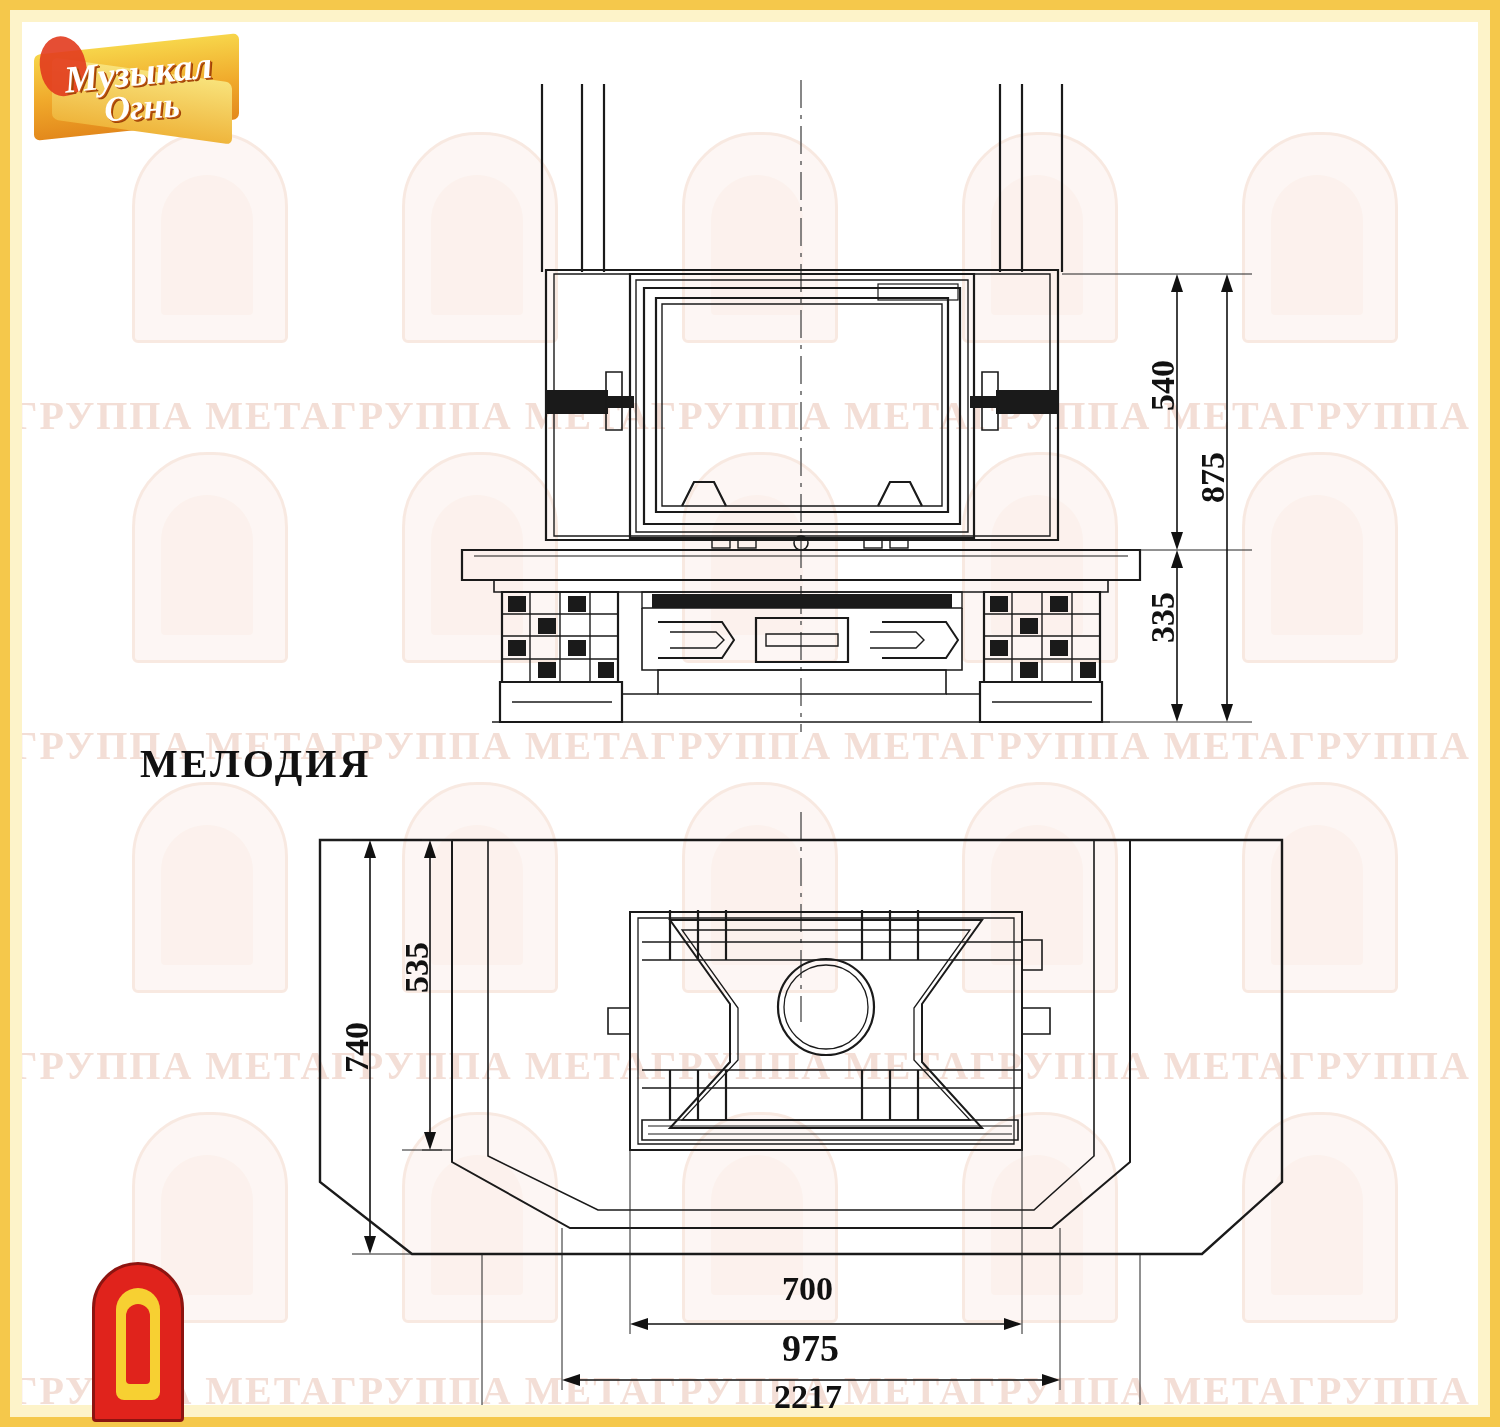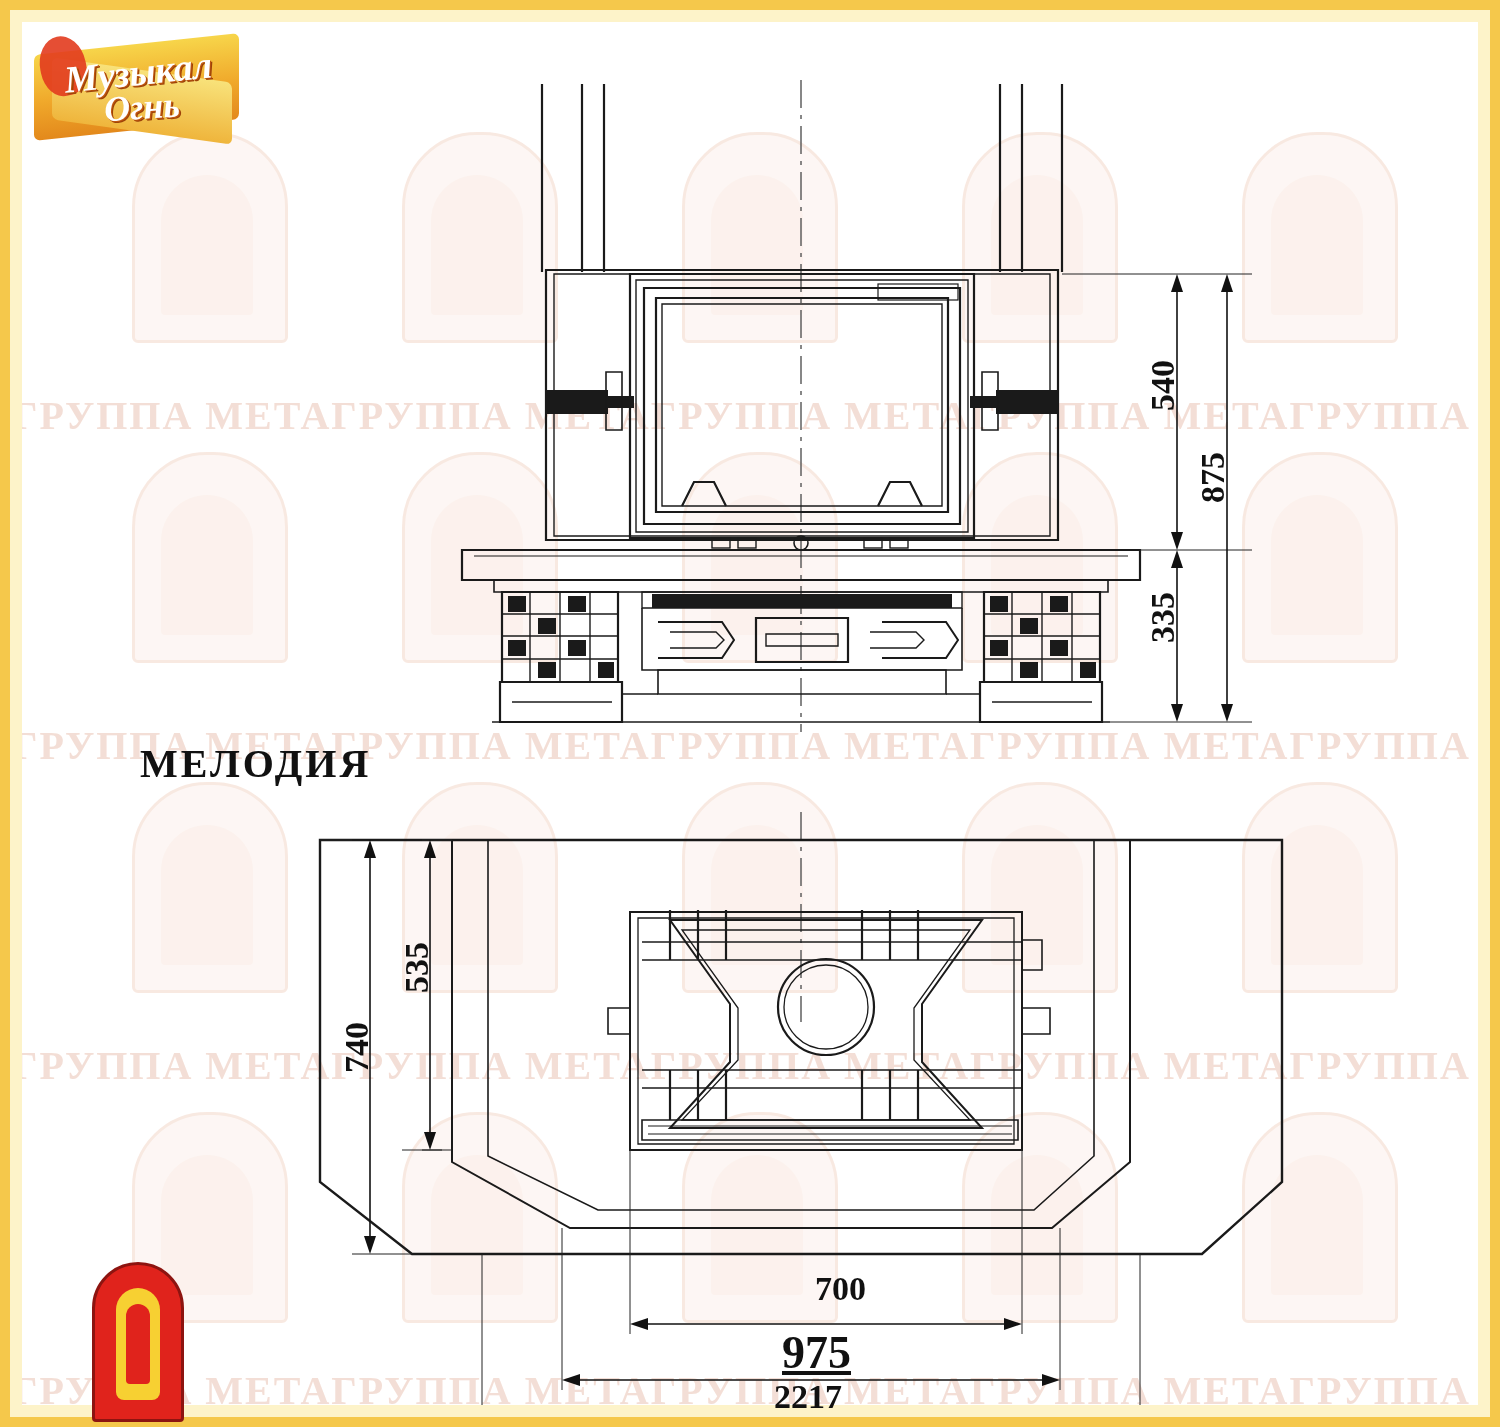--- a/index.html
+++ b/index.html
@@ -384,22 +384,22 @@
     </svg>
 
     <div class="title-melodia">МЕЛОДИЯ</div>
 
     <div class="dim v" style="left:1122px;top:338px;font-size:34px;">540</div>
     <div class="dim v" style="left:1172px;top:430px;font-size:34px;">875</div>
     <div class="dim v" style="left:1122px;top:570px;font-size:34px;">335</div>
 
     <div class="dim v" style="left:376px;top:920px;font-size:34px;">535</div>
     <div class="dim v" style="left:316px;top:1000px;font-size:34px;">740</div>
-    <div class="dim" style="left:760px;top:1248px;font-size:34px;margin-left:33px;">700</div>
-    <div class="dim" style="left:760px;top:1304px;font-size:46px;text-decoration:underline;">975</div>
+    <div class="dim" style="left:760px;top:1248px;font-size:34px;">700</div>
+    <div class="dim" style="left:760px;top:1304px;font-size:38px;">975</div>
     <div class="dim" style="left:752px;top:1356px;font-size:34px;">2217</div>
   </div>
 
   <div class="emblem">
     <div class="arch"></div>
     <div class="fig"></div>
   </div>
 
 </div>
 

